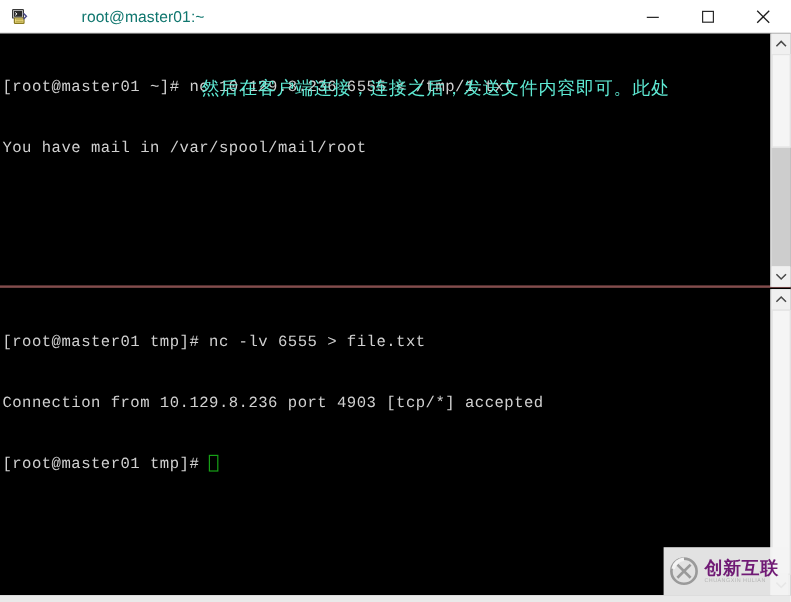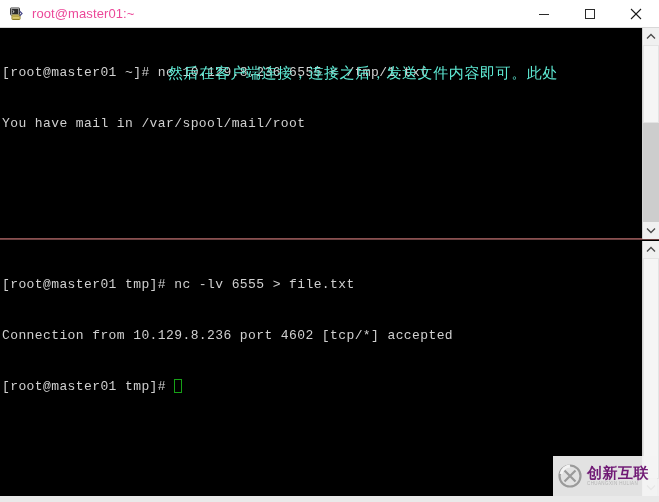--- a/index.html
+++ b/index.html
@@ -39,25 +39,26 @@
     width: 16px;
     height: 16px;
     margin-left: 8px;
     margin-right: 8px;
     flex: 0 0 auto;
     position: relative;
   }
   #title-text {
     font-family: "Liberation Sans", sans-serif;
     font-size: 13px;
-    color: #ec4899;
+    color: #0f766e;
     line-height: 28px;
     white-space: nowrap;
     flex: 1 1 auto;
     letter-spacing: 0.1px;
+    margin-left: 36px;
   }
   .winbtn {
     width: 46px;
     height: 27px;
     flex: 0 0 auto;
     position: relative;
     cursor: default;
   }
   .winbtn svg { position: absolute; left: 50%; top: 50%; transform: translate(-50%,-50%); }
 
@@ -266,21 +267,21 @@
         <div class="tline">You have mail in /var/spool/mail/root</div>
       </div>
       <div class="annot" style="left:168px; top:35px;">然后在客户端连接，连接之后，发送文件内容即可。此处</div>
     </div>
 
     <div id="pane-divider"></div>
 
     <div class="pane" id="pane-bot">
       <div class="term-lines">
         <div class="tline">[root@master01 tmp]# nc -lv 6555 &gt; file.txt</div>
-        <div class="tline">Connection from 10.129.8.236 port 4602 [tcp/*] accepted</div>
+        <div class="tline">Connection from 10.129.8.236 port 4903 [tcp/*] accepted</div>
         <div class="tline"><span>[root@master01 tmp]# </span><span class="cursor-hollow"></span></div>
       </div>
     </div>
 
   </div>
 
   <div class="scrollbar" id="scroll-top">
     <div class="sb-arrow up">
       <svg width="10" height="7" viewBox="0 0 10 7">
           <path d="M1 5.5 L5 1.5 L9 5.5" fill="none" stroke="#4a4a4a" stroke-width="1.3"></path>

